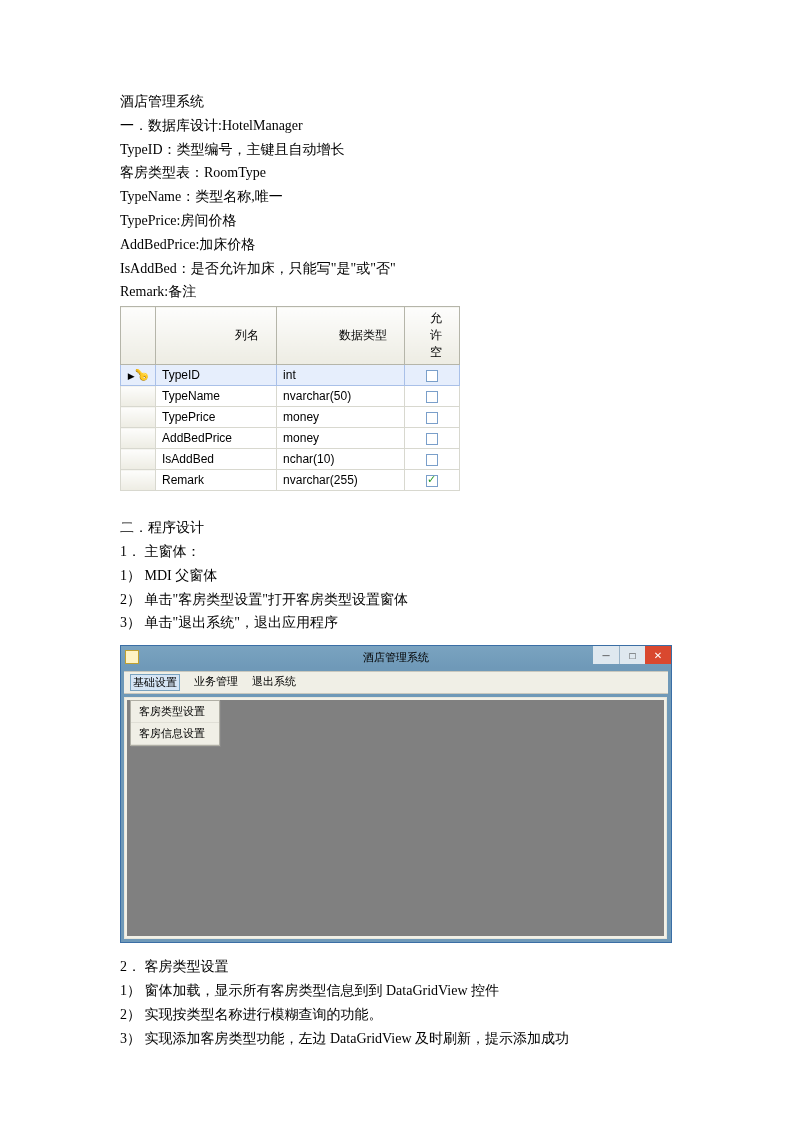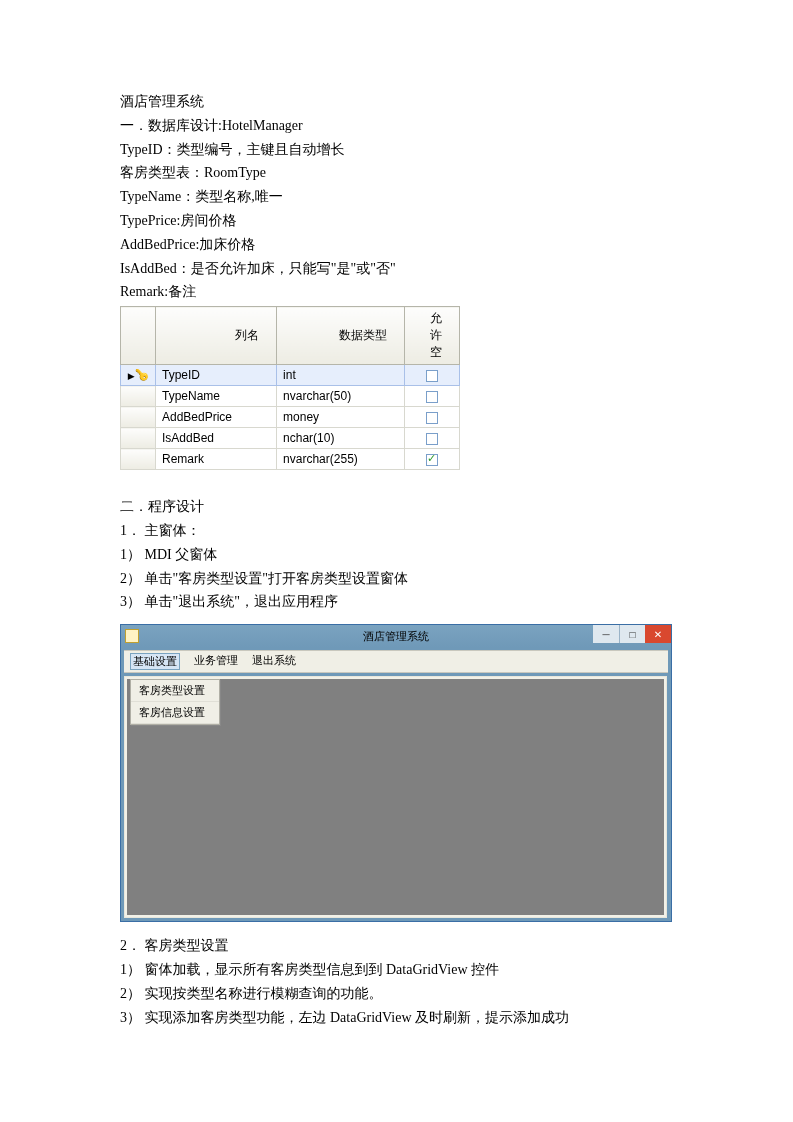--- a/index.html
+++ b/index.html
@@ -175,20 +175,26 @@
     <tr class="selected">
       <td class="rowhdr"><span class="tri">▶</span><span class="key-icon">🔑</span></td>
       <td>TypeID</td>
       <td>int</td>
       <td class="chk"><span class="chkbox"></span></td>
     </tr>
     <tr>
       <td class="rowhdr"></td>
       <td>TypeName</td>
       <td>nvarchar(50)</td>
+      <td class="chk"><span class="chkbox"></span></td>
+    </tr>
+    <tr>
+      <td class="rowhdr"></td>
+      <td>TypePrice</td>
+      <td>money</td>
       <td class="chk"><span class="chkbox"></span></td>
     </tr>
     <tr>
       <td class="rowhdr"></td>
       <td>AddBedPrice</td>
       <td>money</td>
       <td class="chk"><span class="chkbox"></span></td>
     </tr>
     <tr>
       <td class="rowhdr"></td>

